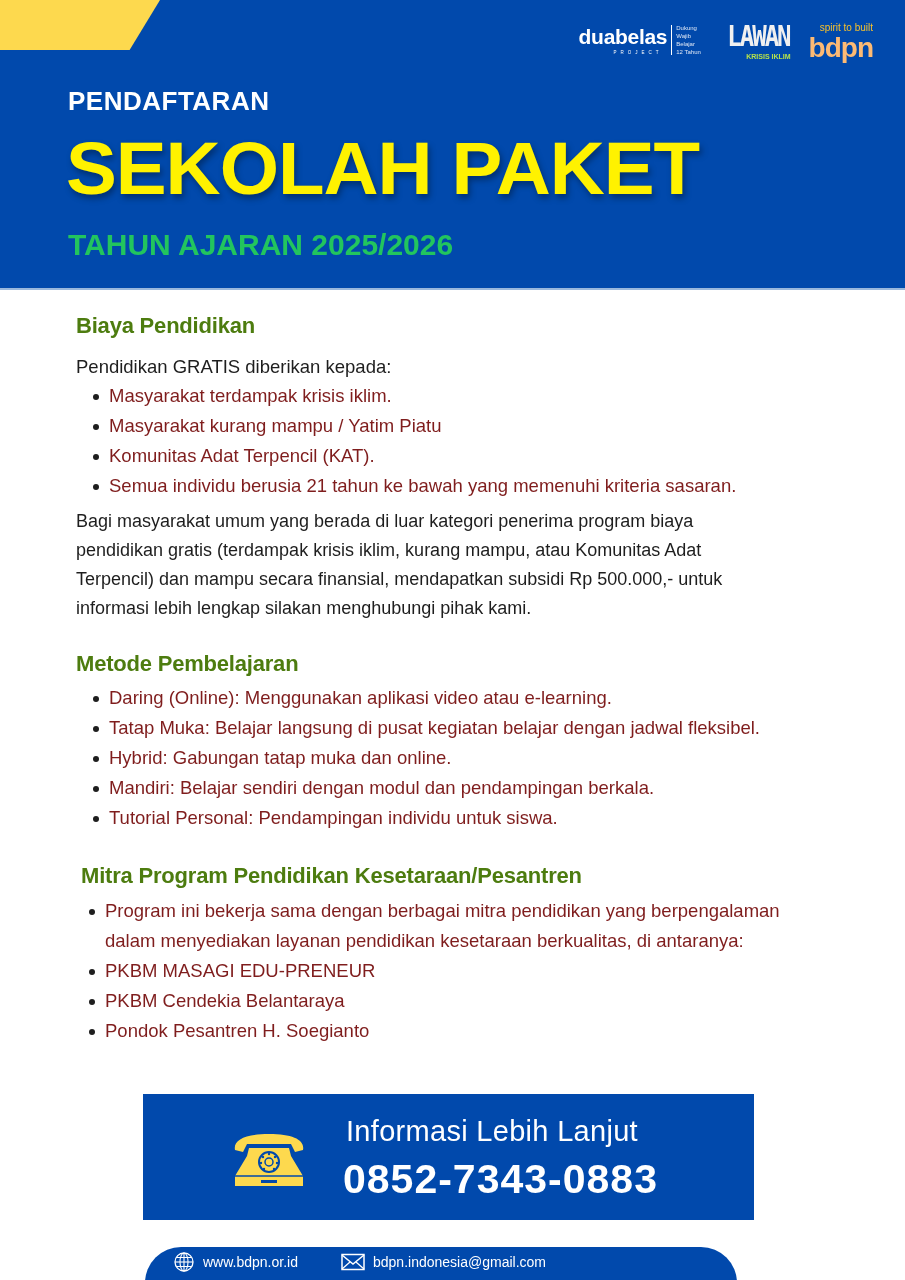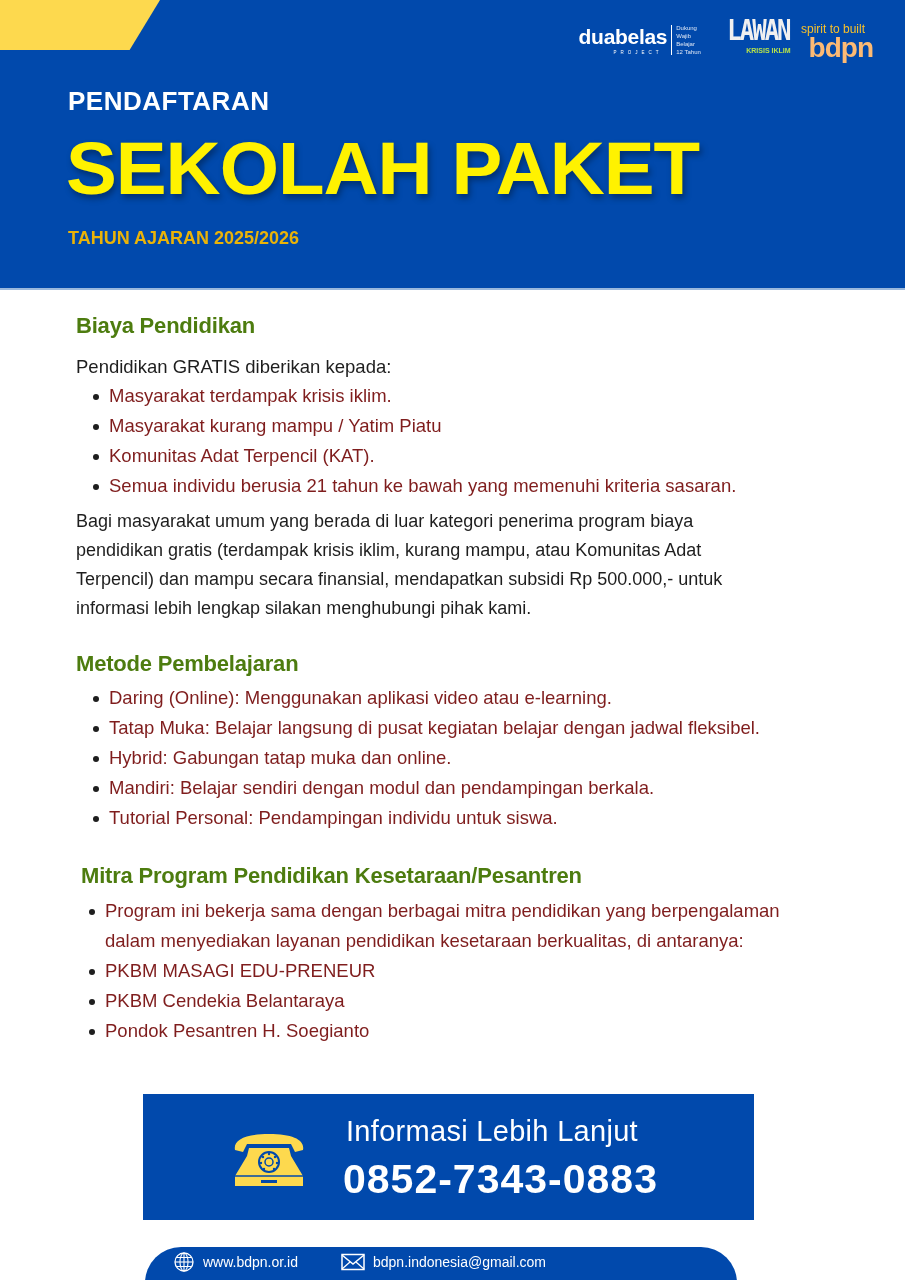--- a/index.html
+++ b/index.html
@@ -12,31 +12,31 @@
     clip-path: polygon(0 0, 100% 0, 81% 100%, 0 100%); }
   .header-bottom-line { position: absolute; left: 0; top: 288px; width: 905px; height: 2px; background: #9ab8dd; }
 
   .logos { position: absolute; top: 18px; right: 32px; height: 50px; display: flex; align-items: flex-start; }
   .logo-duabelas { display: flex; align-items: center; margin-top: 6px; }
   .duabelas-main { display: flex; flex-direction: column; align-items: center; }
   .duabelas-text { color: #ffffff; font-weight: bold; font-size: 21px; letter-spacing: -0.3px; line-height: 22px; }
   .duabelas-sub { color: #ffffff; font-size: 4.5px; letter-spacing: 4px; margin-top: 2px; padding-left: 30px; }
   .duabelas-sep { width: 1px; height: 30px; background: #ffffff; margin: 0 4px; }
   .duabelas-tag { color: #dfe7f5; font-size: 6px; line-height: 8px; width: 34px; }
-  .logo-lawan { display: flex; flex-direction: column; align-items: center; margin-left: 16px; }
+  .logo-lawan { display: flex; flex-direction: column; align-items: center; margin-left: 16px; margin-top: 6px; }
   .lawan-text { color: #f0f0f0; font-family: "DejaVu Sans Mono", monospace; font-weight: bold; font-size: 24px; letter-spacing: -2px; line-height: 26px; transform: scaleY(1.15); }
   .lawan-sub { color: #b6e24a; font-size: 7px; font-weight: bold; margin-top: 3px; margin-left: 20px; }
   .logo-bdpn { position: relative; margin-left: 18px; }
-  .bdpn-tag { position: absolute; right: 8px; top: 4px; color: #f8c12a; font-size: 12px; white-space: nowrap; }
+  .bdpn-tag { position: absolute; right: 0; top: 4px; color: #f8c12a; font-size: 10px; white-space: nowrap; }
   .bdpn-text { color: #fdba74; font-weight: bold; font-size: 28px; letter-spacing: -1px; line-height: 40px; margin-top: 10px; }
 
   .title-pre { position: absolute; left: 68px; top: 86px; color: #ffffff; font-weight: bold; font-size: 26px; letter-spacing: 0.5px; }
   .title-main { position: absolute; left: 66px; top: 126px; color: #fff200; font-weight: bold; font-size: 74px; letter-spacing: -1px;
     text-shadow: 2px 4px 6px rgba(0,0,0,0.35); white-space: nowrap; transform: scaleX(1.03); transform-origin: left; }
-  .title-year { position: absolute; left: 68px; top: 228px; color: #eab308; font-weight: bold; font-size: 18px; letter-spacing: 0px; }
+  .title-year { position: absolute; left: 68px; top: 228px; color: #22c55e; font-weight: bold; font-size: 30px; letter-spacing: 0px; }
 
   
   .section-heading { position: absolute; color: #4d7c0f; font-weight: bold; font-size: 22px; letter-spacing: -0.2px; }
   .para { position: absolute; font-size: 18px; color: #1e1e1e; line-height: 29px; }
   .bullet-list { position: absolute; list-style: none; }
   .bullet-list li { position: relative; font-size: 18.5px; color: #7f1d1d; line-height: 30px; padding-left: 16px; }
   .bullet-list li::before { content: ""; position: absolute; left: 0; top: 13px; width: 6px; height: 6px; border-radius: 50%; background: #1e1e1e; }
 
   
   .cta { position: absolute; left: 143px; top: 1094px; width: 611px; height: 126px; background: #0149ac; }

